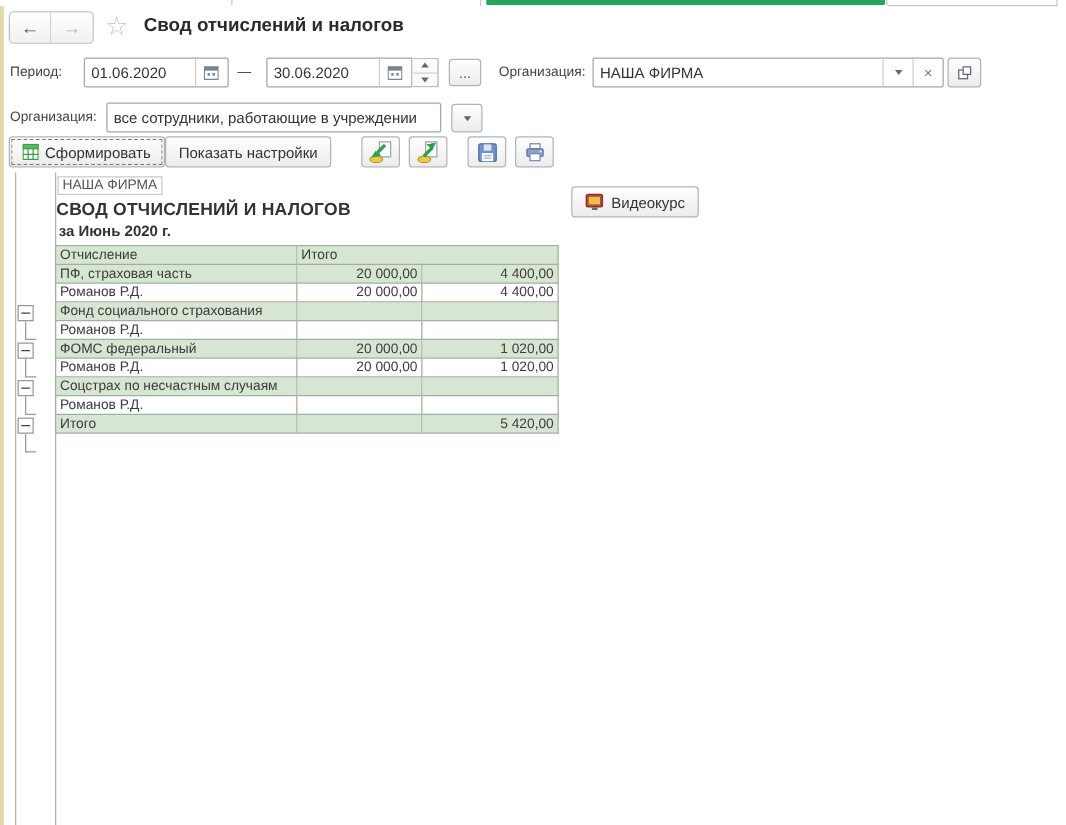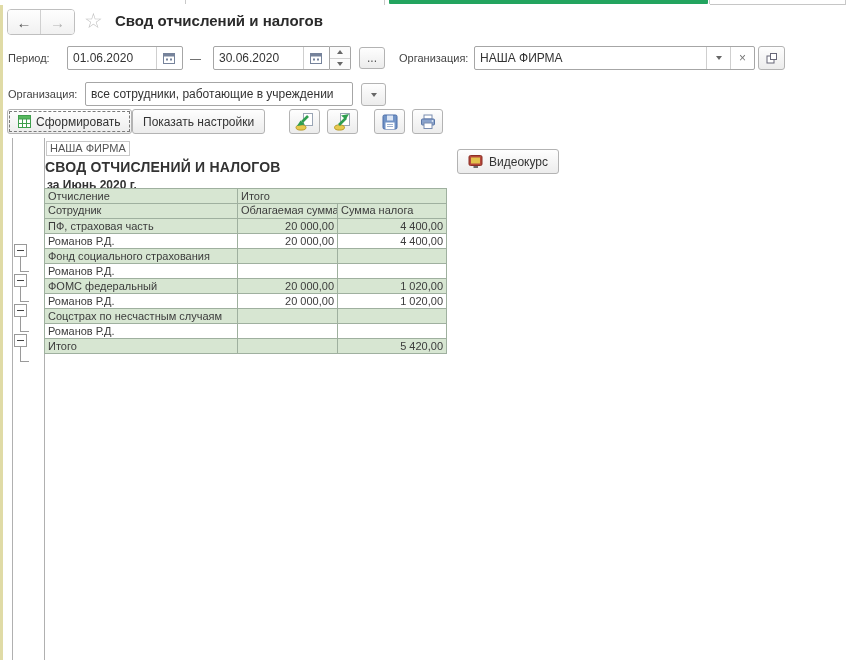--- a/index.html
+++ b/index.html
@@ -233,37 +233,32 @@
     </div>
   <div class="abs treeline" style="left:7px;top:179px;width:1px;height:15px;"></div>
   <div class="abs treeline" style="left:7px;top:193px;width:9px;height:1px;"></div>
 
   <div class="abs minusbox" style="left:1px;top:196px;">
       <span class="bar"></span>
     </div>
   <div class="abs treeline" style="left:7px;top:209px;width:1px;height:15px;"></div>
   <div class="abs treeline" style="left:7px;top:223px;width:9px;height:1px;"></div>
 
-  <table class="rep abs" style="left:31px;top:50px;width:402px;padding-left:34px;">
+  <table class="rep abs" style="left:31px;top:58px;width:402px;padding-left:34px;">
     <colgroup>
         <col style="width:193px;">
         <col style="width:100px;">
         <col style="width:109px;">
       </colgroup>
     <tbody>
         <tr>
       <td class="g">Отчисление</td>
       <td class="g" colspan="2">Итого</td>
     </tr>
     <tr>
-      <td class="g hdr2">Сотрудник</td>
-      <td class="g hdr2">Облагаемая сумма</td>
-      <td class="g hdr2">Сумма налога</td>
-    </tr>
-    <tr>
       <td class="g">ПФ, страховая часть</td>
       <td class="g num">20 000,00</td>
       <td class="g num">4 400,00</td>
     </tr>
     <tr>
       <td class="w emp">Романов Р.Д.</td>
       <td class="w num">20 000,00</td>
       <td class="w num">4 400,00</td>
     </tr>
     <tr>

